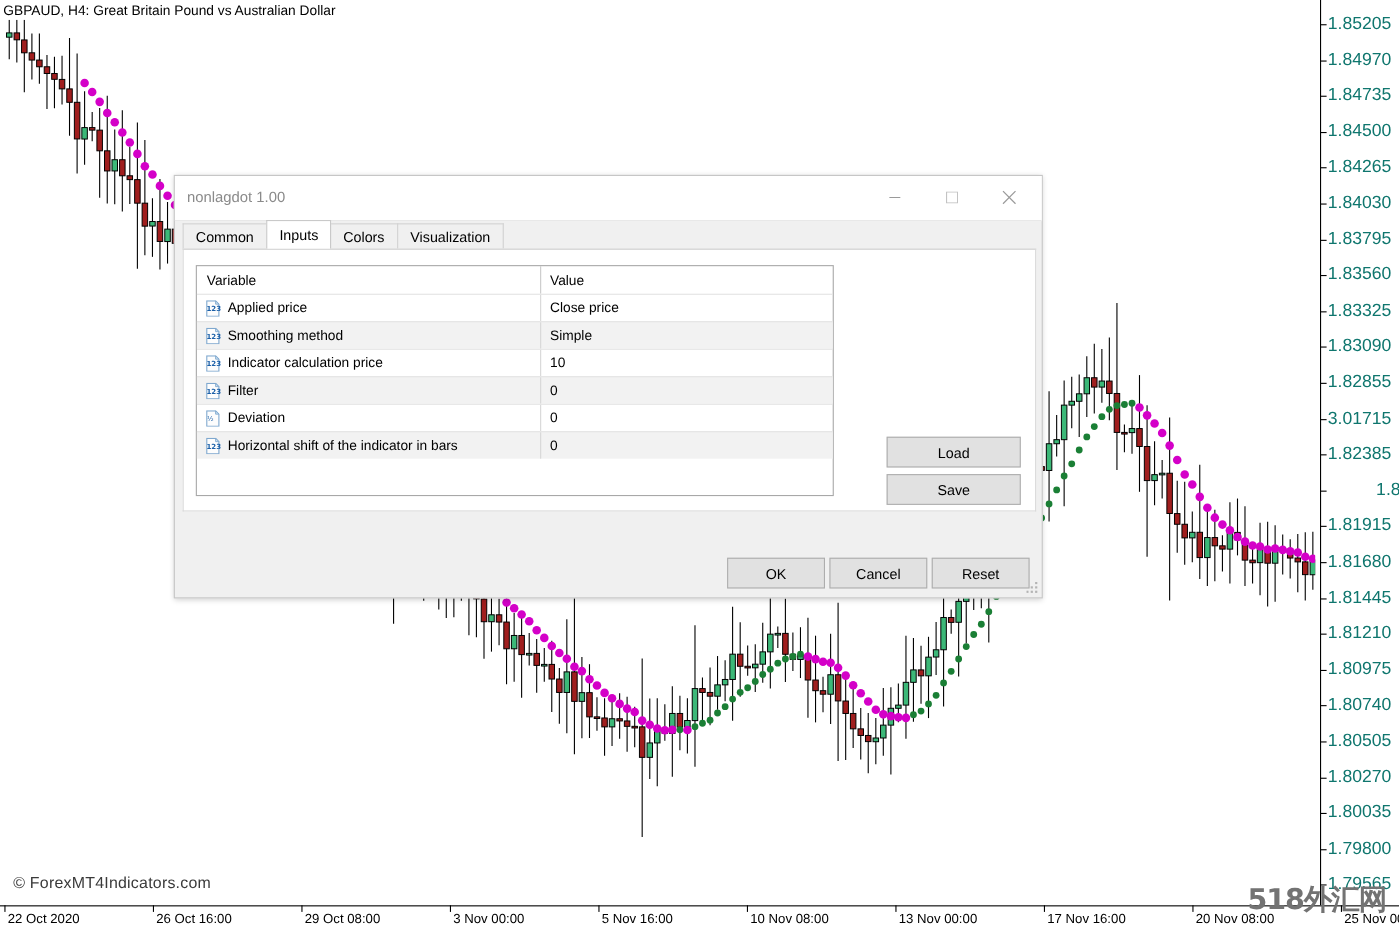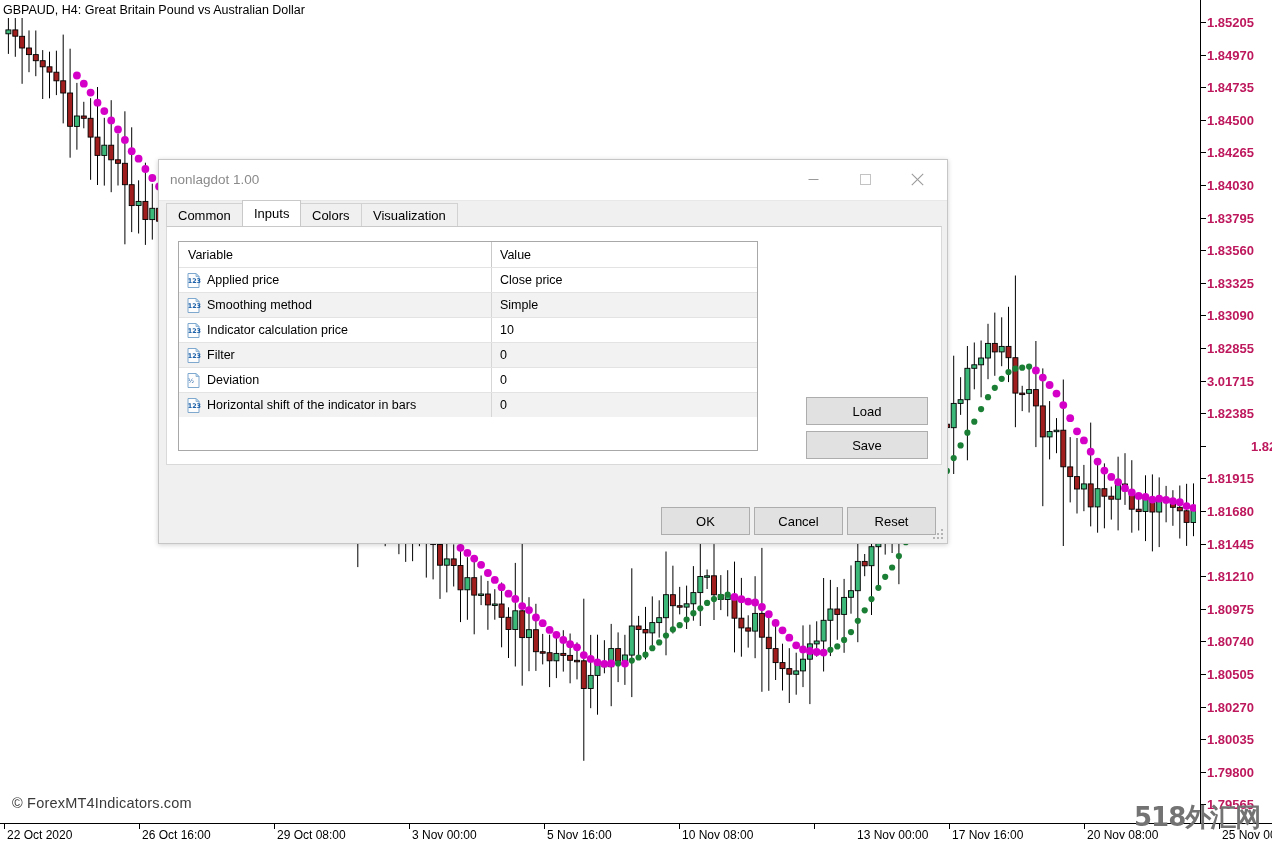--- a/index.html
+++ b/index.html
@@ -15,21 +15,21 @@
   #chart-symbol-label{
     position:absolute;left:3px;top:3px;font-size:12.5px;color:#000;white-space:nowrap;
   }
   #chart-plot{position:absolute;left:0;top:18px;width:1196px;height:805px;overflow:hidden;}
   #chart-plot svg{display:block;}
 
   
   #price-scale{position:absolute;left:1196px;top:0;width:76px;height:823px;background:#fff;}
   #price-scale .axis-line{position:absolute;left:4px;top:0;width:1px;height:823px;background:#000;}
   #price-scale .p-tick{position:absolute;left:4px;width:6px;height:1px;background:#000;}
-  #price-scale .p-lab{position:absolute;left:11px;font-size:13px;color:#be185d;transform:translateY(-50%);white-space:nowrap;font-weight:bold;}
+  #price-scale .p-lab{position:absolute;left:11px;font-size:16px;color:#0f766e;transform:translateY(-50%);white-space:nowrap;}
 
   
   #time-scale{position:absolute;left:0;top:823px;width:1272px;height:24px;background:#fff;}
   #time-scale .axis-line{position:absolute;left:0;top:0;width:1272px;height:1px;background:#000;}
   #time-scale .t-tick{position:absolute;top:0;width:1px;height:6px;background:#000;}
   #time-scale .t-lab{position:absolute;top:5px;font-size:12px;color:#000;white-space:nowrap;}
 
   #watermark-left{position:absolute;left:12px;top:795px;font-size:14.5px;color:#3a3a3a;letter-spacing:.2px;}
   #watermark-right{
     position:absolute;left:1134px;top:800px;font-size:26px;font-weight:bold;color:#737373;
@@ -706,21 +706,21 @@
         <div class="t-lab" style="left: 142px;">26 Oct 16:00</div>
         <div class="t-tick" style="left: 274px;"></div>
         <div class="t-lab" style="left: 277px;">29 Oct 08:00</div>
         <div class="t-tick" style="left: 409px;"></div>
         <div class="t-lab" style="left: 412px;">3 Nov 00:00</div>
         <div class="t-tick" style="left: 544px;"></div>
         <div class="t-lab" style="left: 547px;">5 Nov 16:00</div>
         <div class="t-tick" style="left: 679px;"></div>
         <div class="t-lab" style="left: 682px;">10 Nov 08:00</div>
         <div class="t-tick" style="left: 814px;"></div>
-        <div class="t-lab" style="left: 817px; margin-left: 40px;">13 Nov 00:00</div>
+        <div class="t-lab" style="left: 817px;">13 Nov 00:00</div>
         <div class="t-tick" style="left: 949px;"></div>
         <div class="t-lab" style="left: 952px;">17 Nov 16:00</div>
         <div class="t-tick" style="left: 1084px;"></div>
         <div class="t-lab" style="left: 1087px;">20 Nov 08:00</div>
         <div class="t-tick" style="left: 1219px;"></div>
         <div class="t-lab" style="left: 1222px;">25 Nov 00:00</div>
       </div>
 
     <div id="watermark-left">© ForexMT4Indicators.com</div>
     <div id="watermark-right">518外汇网</div>

